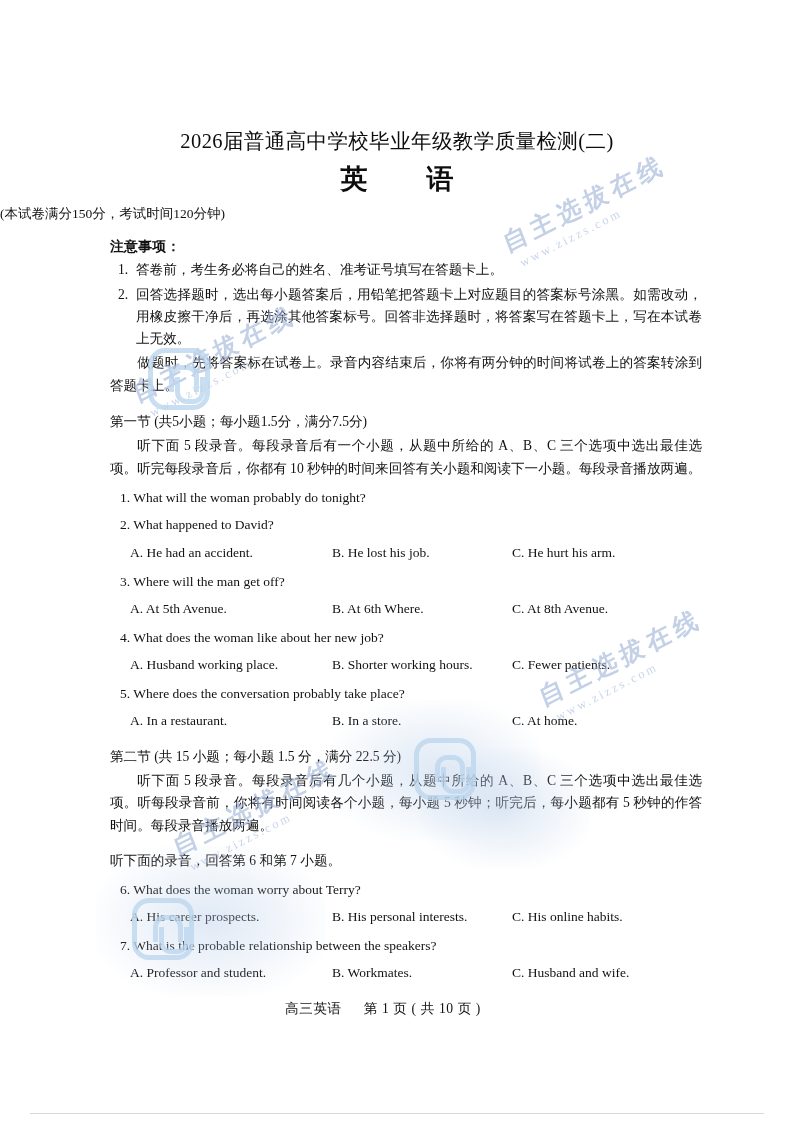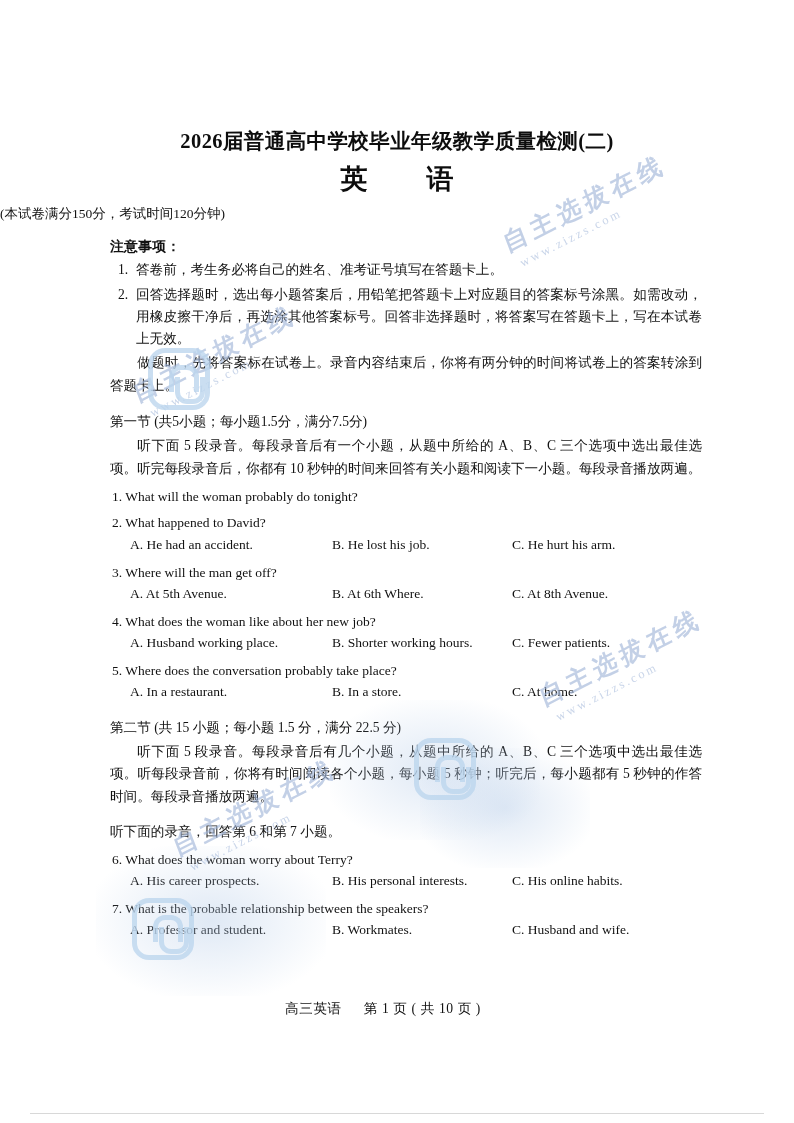--- a/index.html
+++ b/index.html
@@ -21,21 +21,21 @@
     left: 0;
     top: 0;
     width: 794px;
     z-index: 5;
   }
 
   
   .doc-title {
     text-align: center;
     font-size: 20.5px;
-    font-weight: bold;
+    font-weight: normal;
     letter-spacing: 0.4px;
     margin: 0;
     padding-top: 129px;
     line-height: 1.25;
     color: #0d0d0d;
   }
   .doc-subject {
     text-align: center;
     font-size: 27px;
     font-weight: bold;
@@ -113,21 +113,21 @@
     margin: 12px 0 0 0;
   }
 
   
   .q-block {
     margin-top: 7px;
   }
   .q-stem {
     font-size: 13.5px;
     line-height: 1.42;
-    margin: 0;
+    margin: 8px;
     padding-left: 2px;
   }
   .q-options {
     display: block;
     position: relative;
     height: 21px;
     margin-top: 2px;
     font-size: 13.5px;
   }
   .q-opt {

